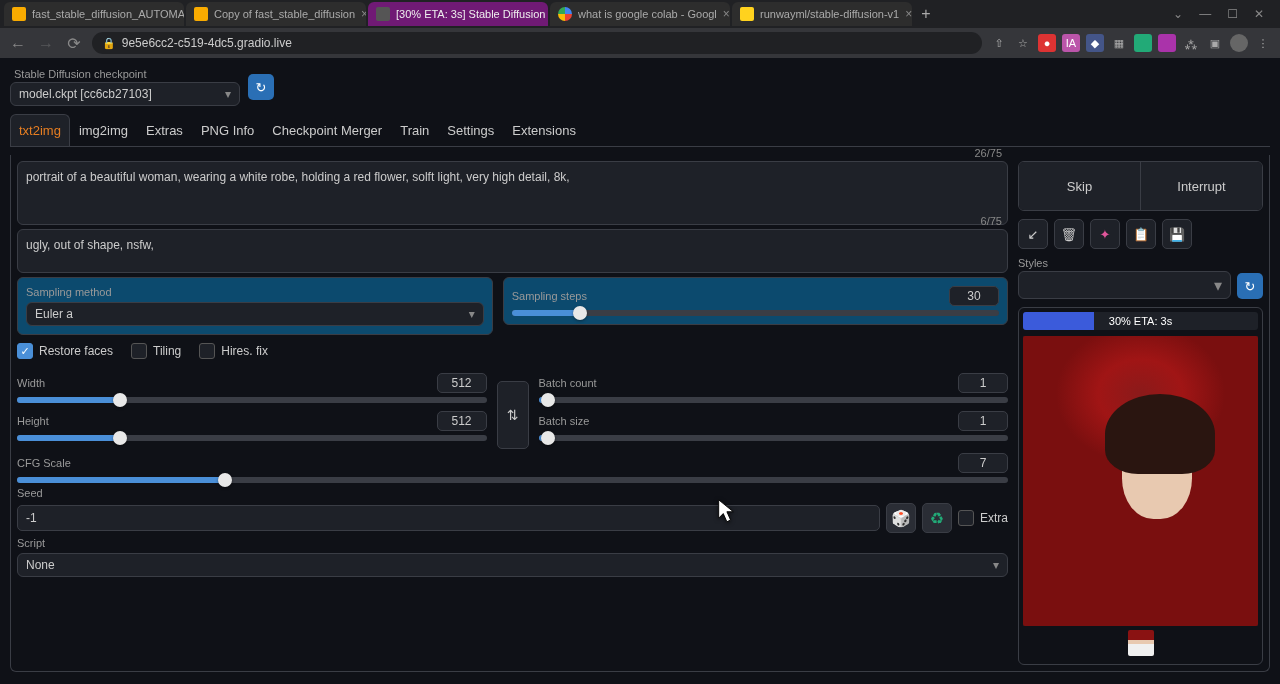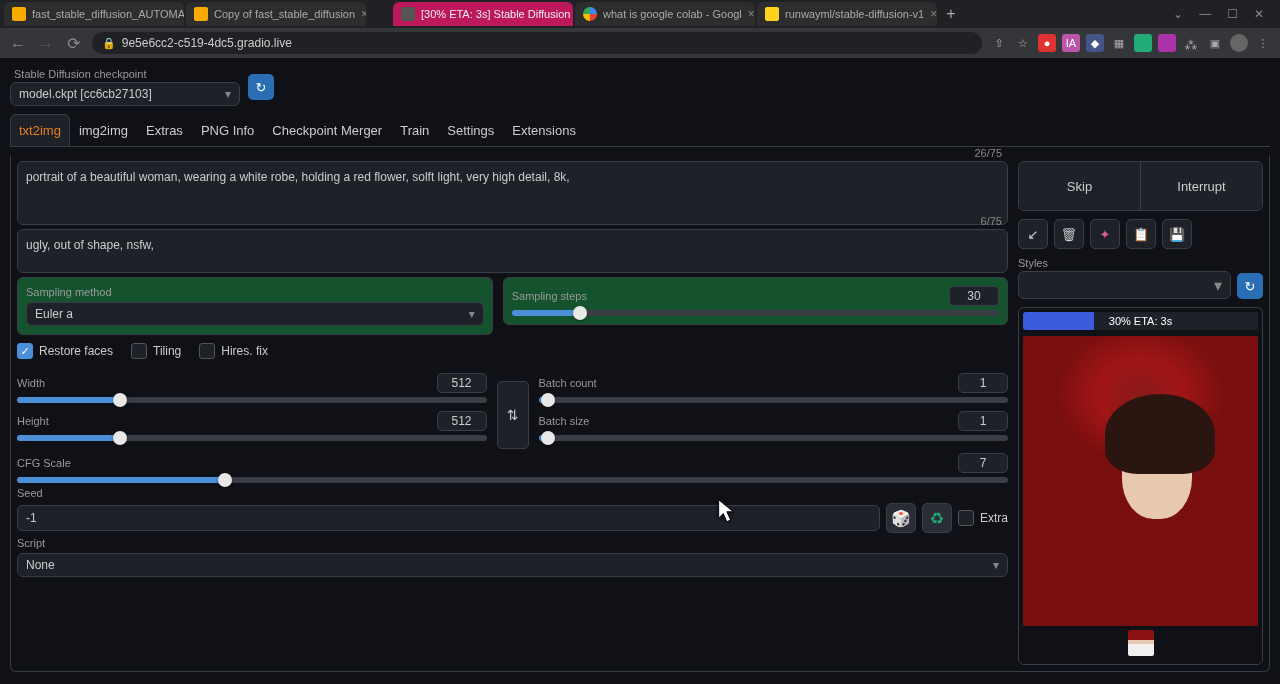--- a/index.html
+++ b/index.html
@@ -1,21 +1,21 @@
 <!DOCTYPE html>
 <html><head>
 <meta charset="utf-8">
 <style>
 * { margin: 0; padding: 0; box-sizing: border-box; font-family: -apple-system, BlinkMacSystemFont, 'Segoe UI', Arial, sans-serif; }
 body { background: #1a1a1a; color: #ccc; width: 1280px; height: 684px; overflow: hidden; }
 
 
 .browser-tabs { background: #202124; height: 28px; display: flex; align-items: center; padding: 0 4px; }
 .tab { display: flex; align-items: center; height: 24px; padding: 0 8px; background: #2d2d2d; margin-right: 2px; border-radius: 6px 6px 0 0; font-size: 11px; color: #aaa; max-width: 180px; overflow: hidden; white-space: nowrap; cursor: pointer; }
-.tab.active { background: #be185d; color: #eee; margin-left: 25px; }
+.tab.active { background: #701a75; color: #eee; }
 .tab .favicon { width: 14px; height: 14px; margin-right: 6px; border-radius: 2px; background: #555; flex-shrink: 0; }
 .tab .fav-colab { background: linear-gradient(45deg,#f9ab00,#f9ab00); }
 .tab .fav-hf { background: #ffd21e; }
 .tab .fav-google { background: conic-gradient(#4285f4 0 25%, #ea4335 0 50%, #fbbc05 0 75%, #34a853 0 100%); border-radius:50%; }
 .tab .close { margin-left: 6px; font-size: 12px; color: #888; }
 .newtab { width: 24px; height: 24px; display:flex; align-items:center; justify-content:center; color:#aaa; cursor:pointer; }
 .win-controls { margin-left:auto; display:flex; gap:16px; padding-right:12px; color:#888; font-size:12px; }
 .win-controls span { cursor:pointer; }
 
 .addr-bar { background: #35363a; height: 30px; display:flex; align-items:center; padding: 0 8px; gap:8px; }
@@ -58,21 +58,21 @@
 .styles-row { display:flex; gap:6px; align-items:flex-end; }
 .styles-group { flex:1; }
 .styles-label { font-size:11px; color:#999; margin-bottom:2px; }
 .styles-select { background:#1e2128; border:1px solid #3a3d45; border-radius:6px; height:28px; position:relative; cursor:pointer; }
 .styles-select::after { content:'▾'; position:absolute; right:8px; top:50%; transform:translateY(-50%); color:#888; }
 
 
 .controls-row { display:flex; gap:10px; }
 .controls-section { flex:1; }
 
-.ctrl-group { background:#14532d; border:1px solid #3a3d45; border-radius:6px; padding:8px; display:flex; flex-direction:column; gap:10px; margin-bottom:8px; }
+.ctrl-group { background:#0c4a6e; border:1px solid #3a3d45; border-radius:6px; padding:8px; display:flex; flex-direction:column; gap:10px; margin-bottom:8px; }
 .ctrl-label { font-size:11px; color:#999; margin-bottom:4px; }
 .slider-label-val { display:flex; justify-content:space-between; align-items:center; margin-bottom:4px; }
 .slider-label { font-size:11px; color:#999; }
 .slider-val { background:#1e2128; border:1px solid #3a3d45; border-radius:5px; padding:2px 10px; font-size:12px; color:#ccc; width:50px; text-align:center; }
 .slider { position:relative; height:6px; background:#3a3d45; border-radius:3px; cursor:pointer; }
 .slider-fill { position:absolute; left:0; top:0; height:100%; background:#4a8fd8; border-radius:3px; }
 .slider-thumb { position:absolute; top:50%; transform:translate(-50%,-50%); width:14px; height:14px; background:#e8e8e8; border-radius:50%; box-shadow:0 1px 3px rgba(0,0,0,0.4); }
 
 .check-row { display:flex; gap:18px; align-items:center; }
 .check { display:flex; align-items:center; gap:6px; font-size:12px; cursor:pointer; }

